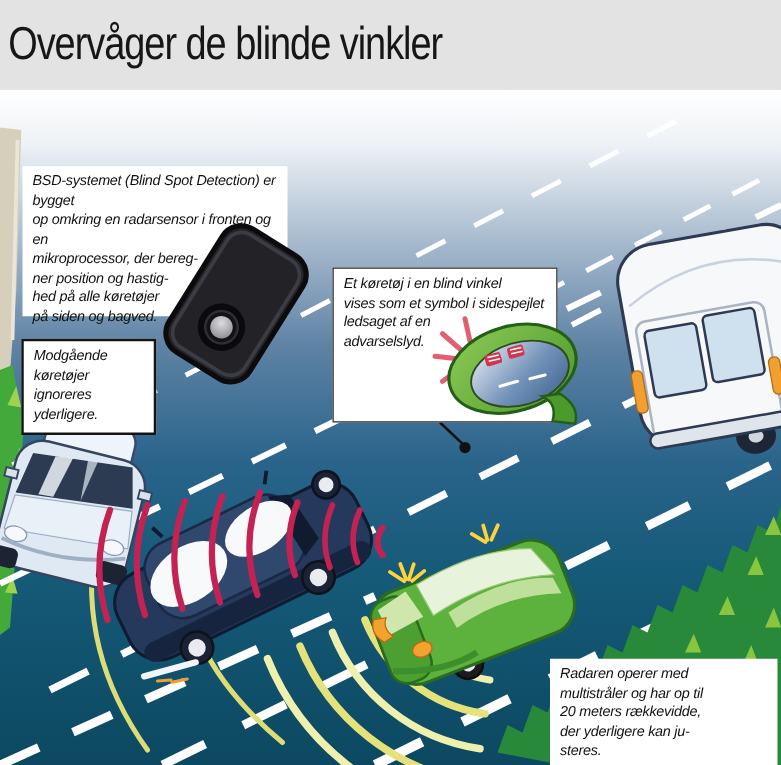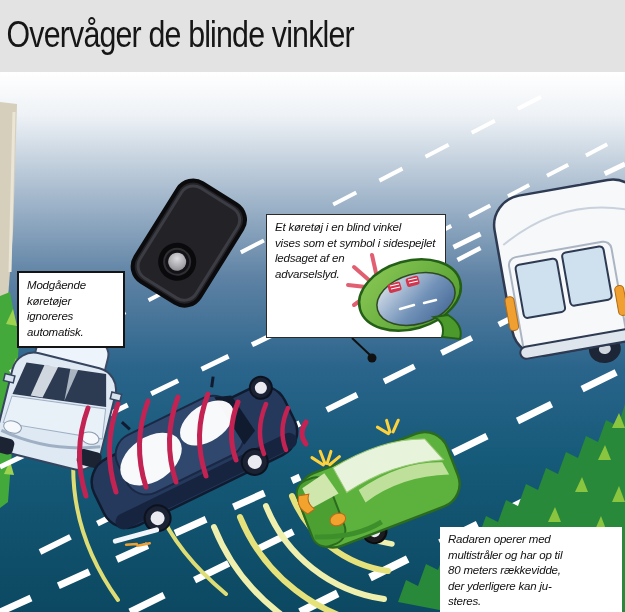--- a/index.html
+++ b/index.html
@@ -188,29 +188,35 @@
         <line x1="76" y1="246" x2="64" y2="266" stroke="#111" stroke-width="2"></line>
         <circle cx="63" cy="270" r="4.5" fill="#111"></circle>
       </g>
       <g>
         <line x1="352" y1="266" x2="370" y2="283" stroke="#111" stroke-width="2"></line>
         <circle cx="372" cy="286" r="4.5" fill="#111"></circle>
       </g>
     </svg>
   </div>
 
+  <div class="callout" id="callout-bsd">BSD-systemet (Blind Spot Detection) er bygget
+op omkring en radarsensor i fronten og en
+mikroprocessor, der bereg-
+ner position og hastig-
+hed på alle køretøjer
+på siden og bagved.</div>
   <div class="callout bordered" id="callout-oncoming">Modgående køretøjer
-ignoreres automatisk.</div>
+ignoreres yderligere.</div>
   <div class="callout thin" id="callout-mirror">Et køretøj i en blind vinkel
 vises som et symbol i sidespejlet
 ledsaget af en
 advarselslyd.</div>
   <div class="callout" id="callout-radar">Radaren operer med
 multistråler og har op til
-80 meters rækkevidde,
+20 meters rækkevidde,
 der yderligere kan ju-
 steres.</div>
 
   <svg class="overlay" style="left:128px;top:178px;" width="125" height="135" viewBox="0 0 125 135">
     <defs>
       <radialGradient id="lensGrad" cx=".4" cy=".35" r=".9">
         <stop offset="0" stop-color="#dddde0"></stop>
           <stop offset="1" stop-color="#77777e"></stop>
       </radialGradient>
     </defs>

